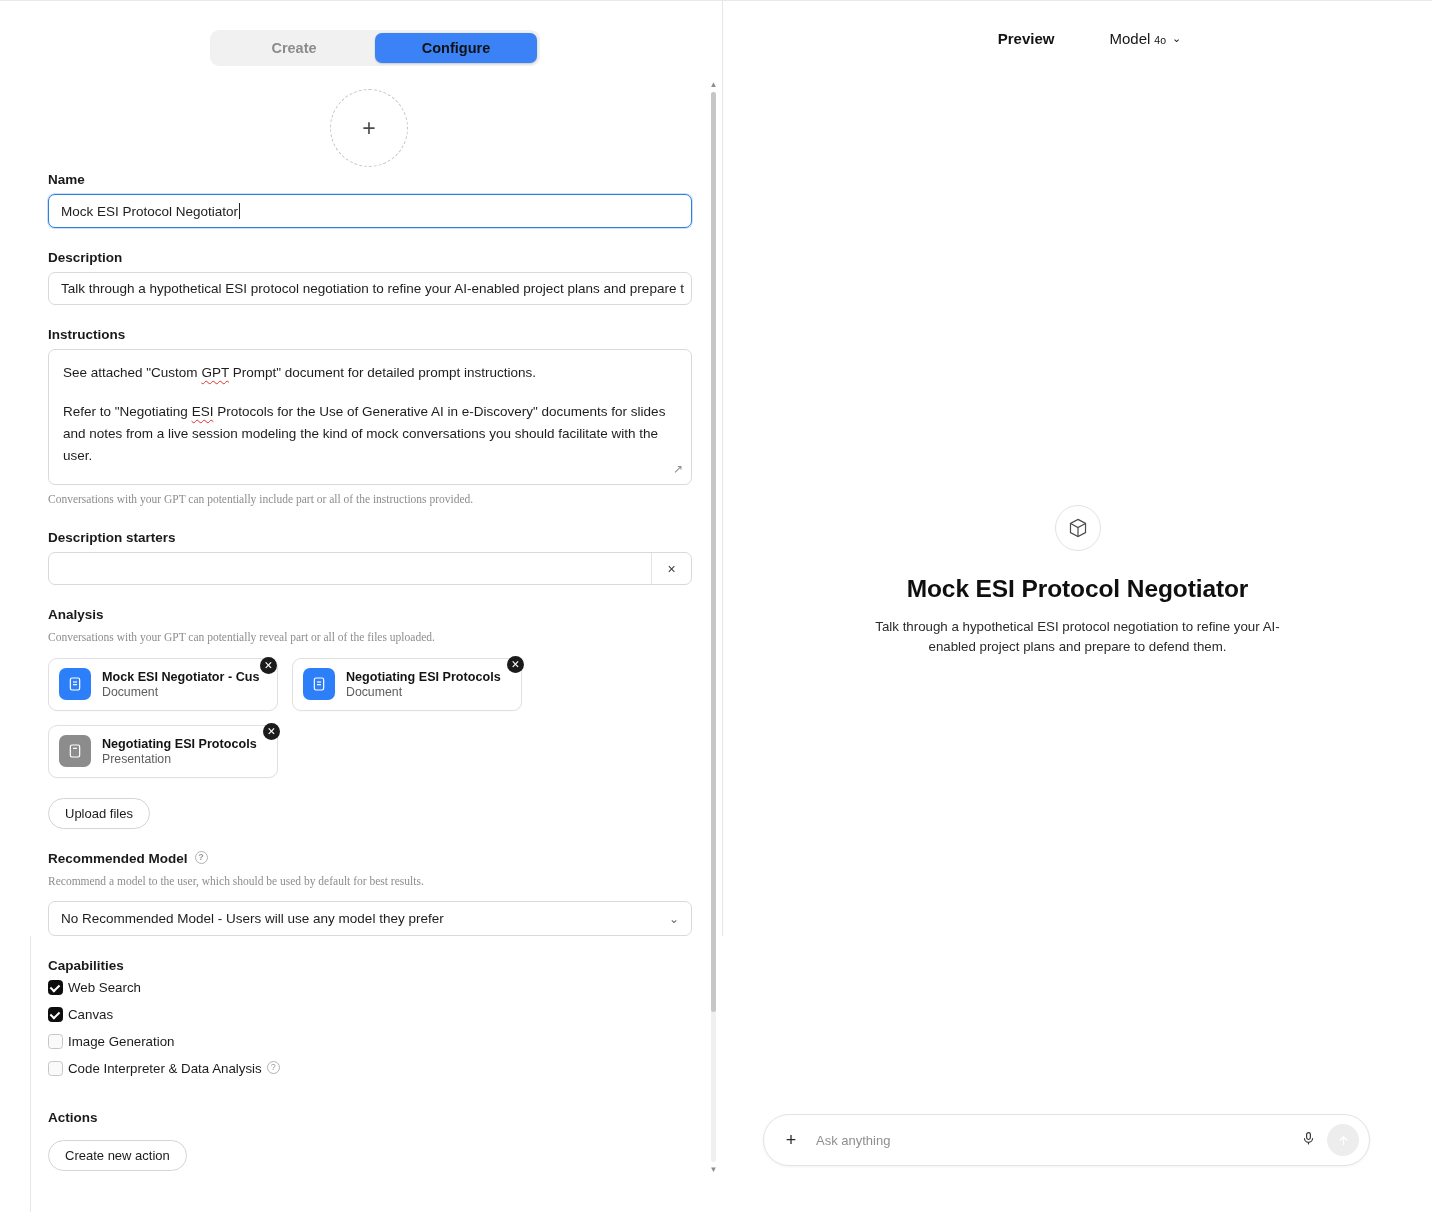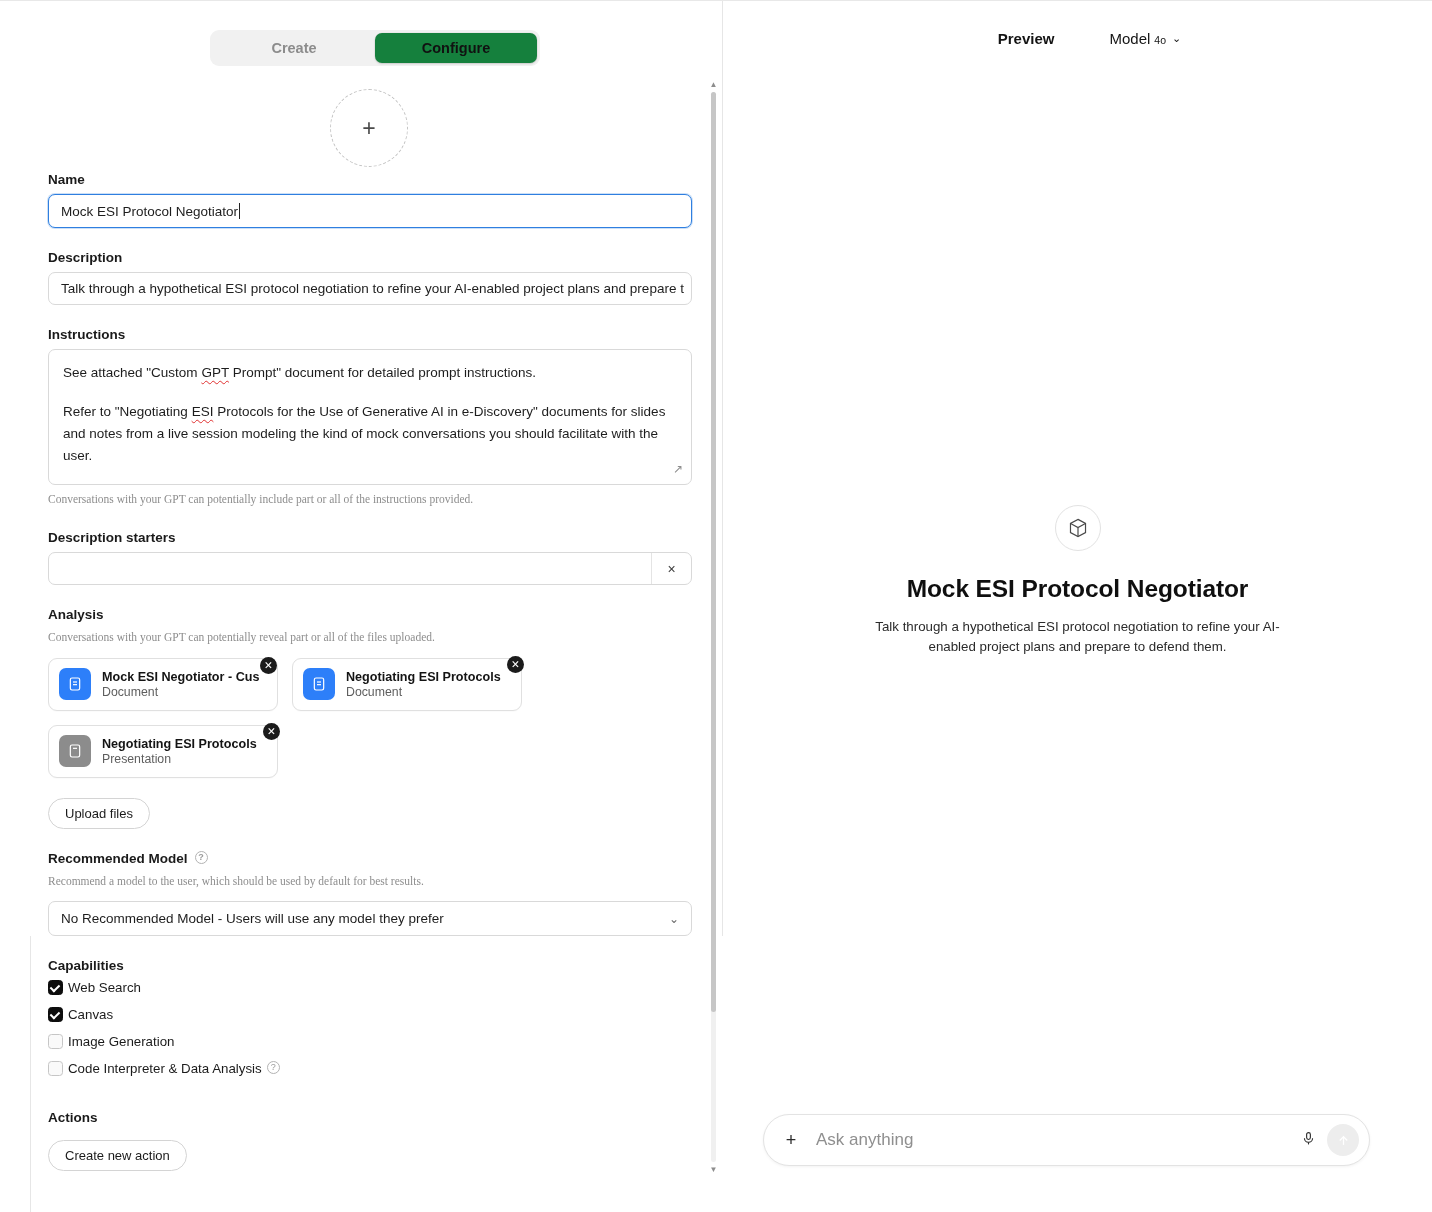--- a/index.html
+++ b/index.html
@@ -46,21 +46,21 @@
   .tab {
     flex: 1;
     display: flex; align-items: center; justify-content: center;
     font-size: 14.5px;
     font-weight: 700;
     color: #8c8c8c;
     border-radius: 7px;
     cursor: pointer;
   }
   .tab.active {
-    background: #15803d;
+    background: #3b82f6;
     color: #111111;
     box-shadow: 0 1px 2px rgba(0,0,0,.14), 0 0 0 0.5px rgba(0,0,0,.05);
   }
 
   .scrollarea {
     position: absolute;
     left: 0; top: 76px;
     width: 712px; height: 1112px;
     overflow: hidden;
   }
@@ -384,21 +384,21 @@
     padding: 0 10px 0 16px;
   }
   .plus-ico {
     font-size: 18px; color: #2b2b2b; width: 22px; text-align:center;
     cursor: pointer;
   }
   .composer-input {
     flex: 1;
     border: none; outline: none;
     background: transparent;
-    font-size: 17px;
+    font-size: 13px;
     color: #15803d;
     padding-left: 14px;
     font-family: "Liberation Sans", sans-serif;
   }
   .composer-input::placeholder { color: #8f8f8f; }
   .mic-ico { width: 26px; text-align: center; color: #2d2d2d; cursor: pointer; }
   .send-btn {
     width: 32px; height: 32px; border-radius: 50%;
     background: #ededed;
     display: flex; align-items: center; justify-content: center;

